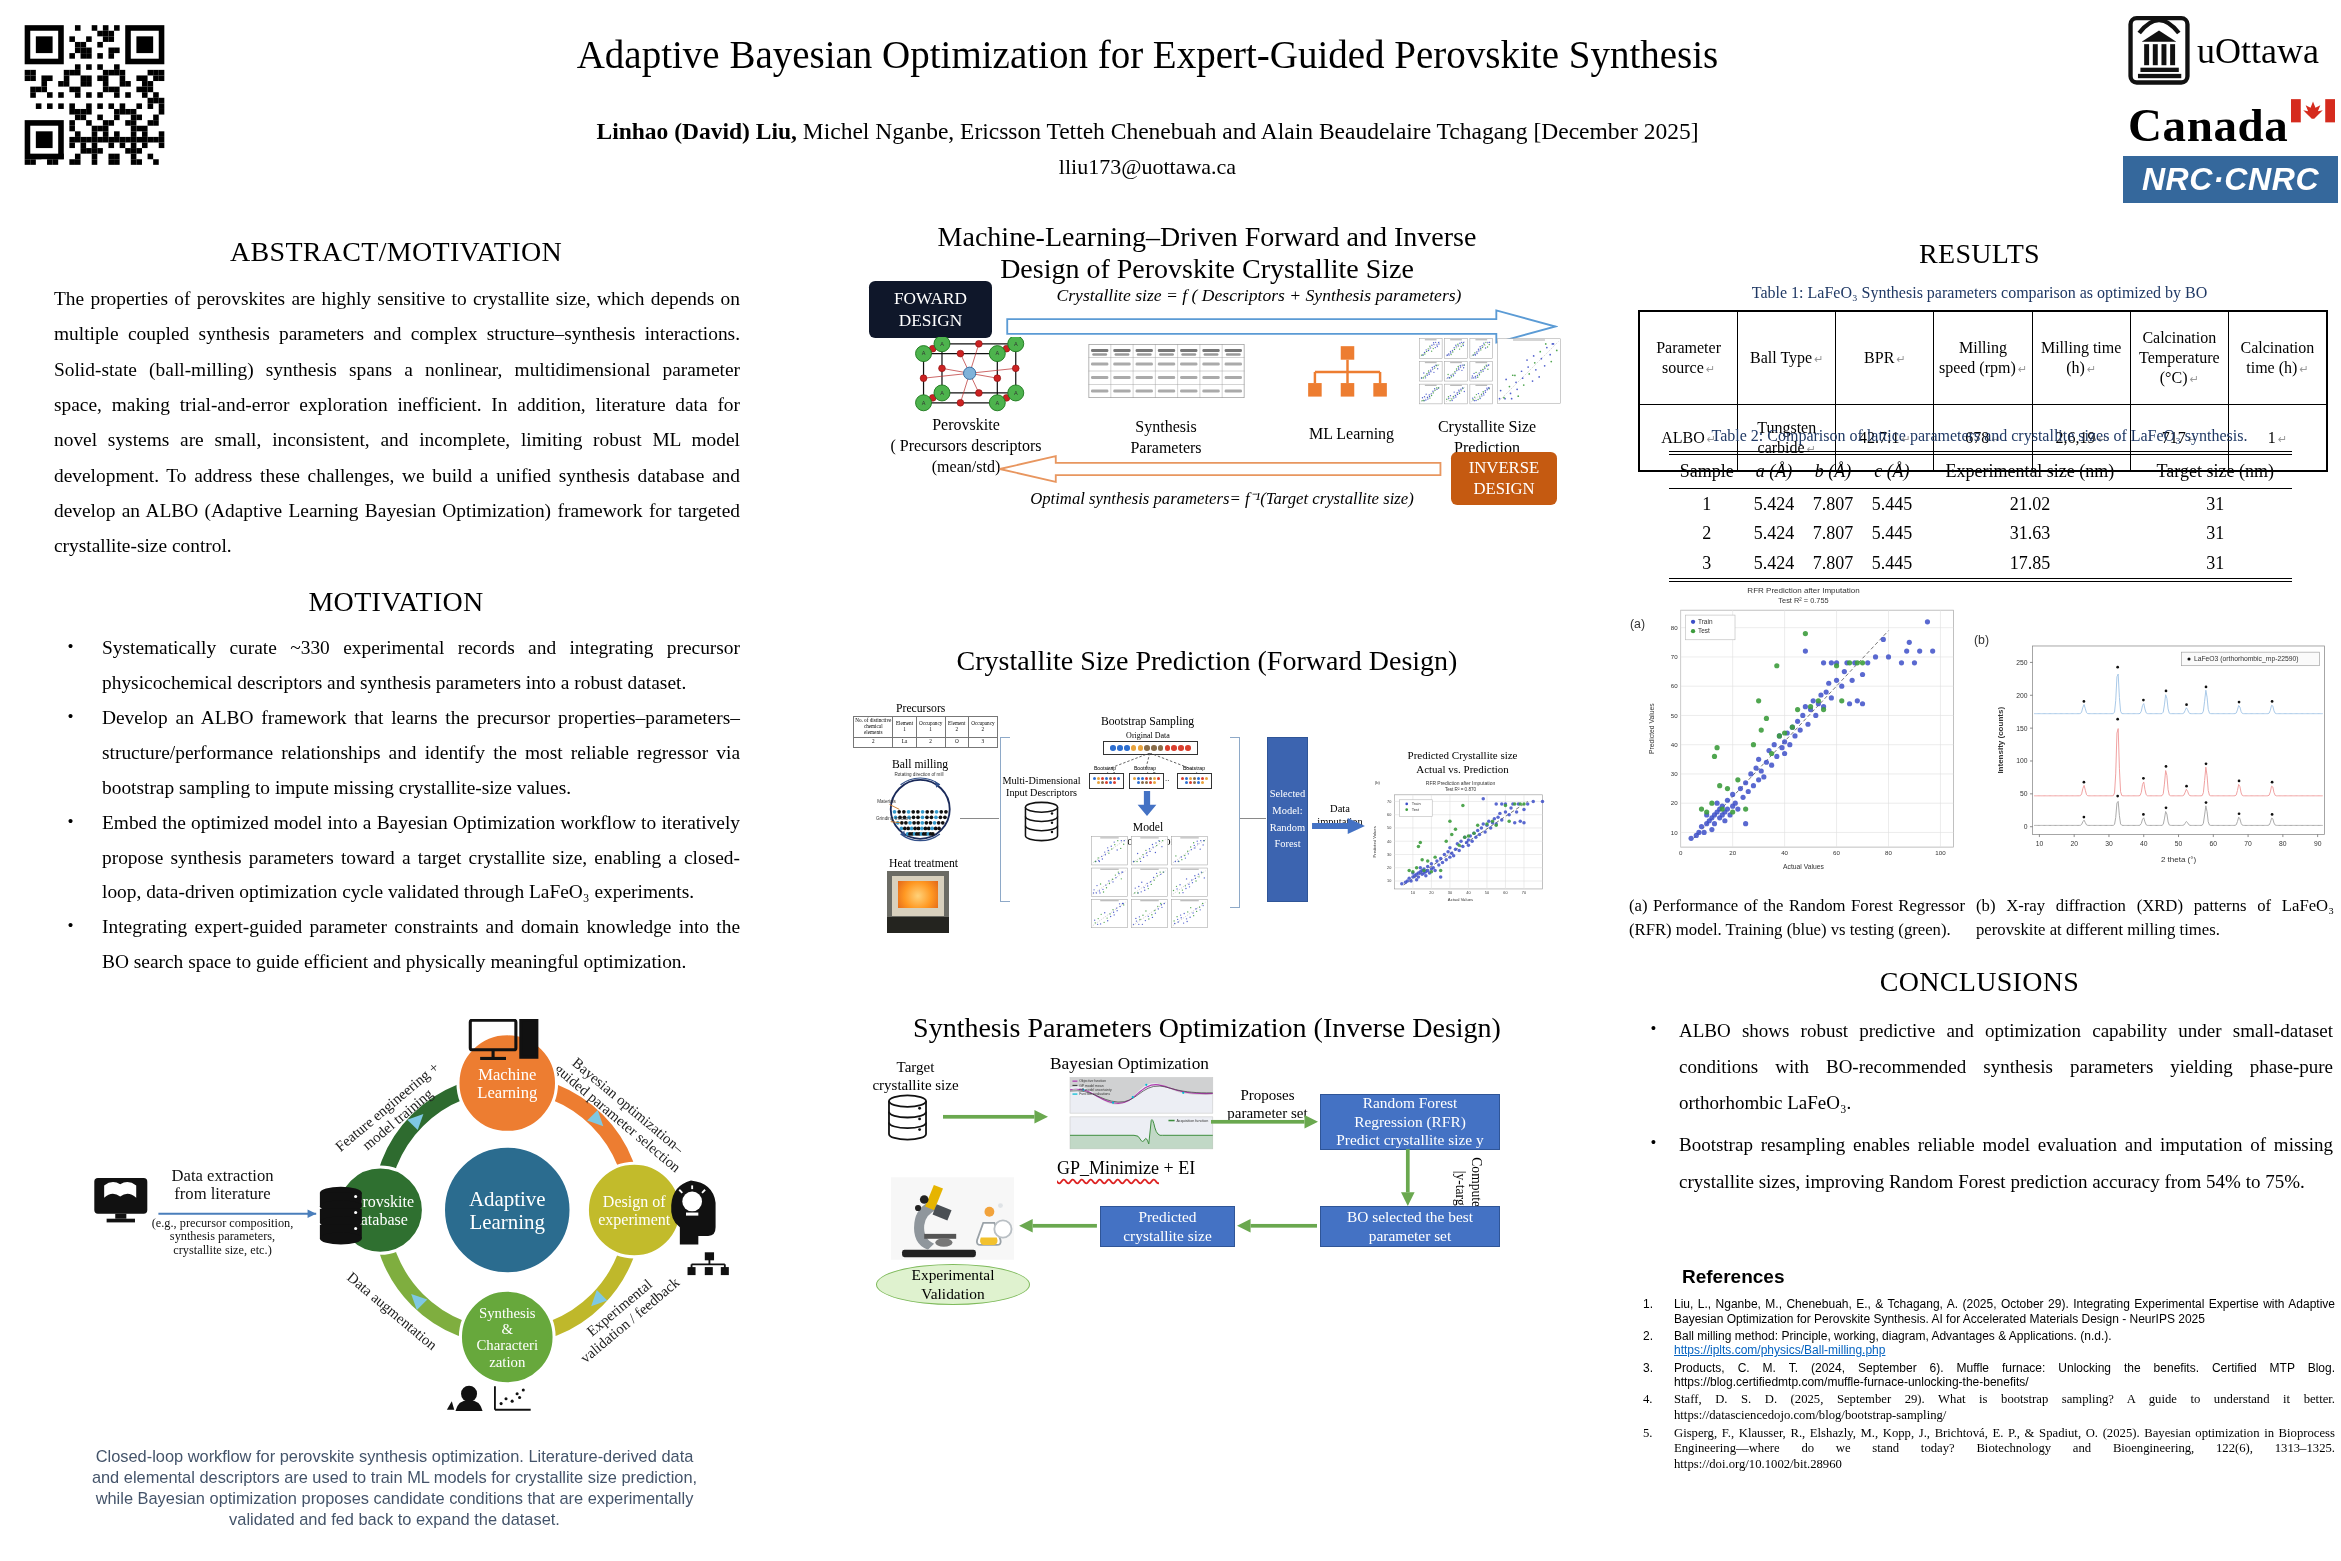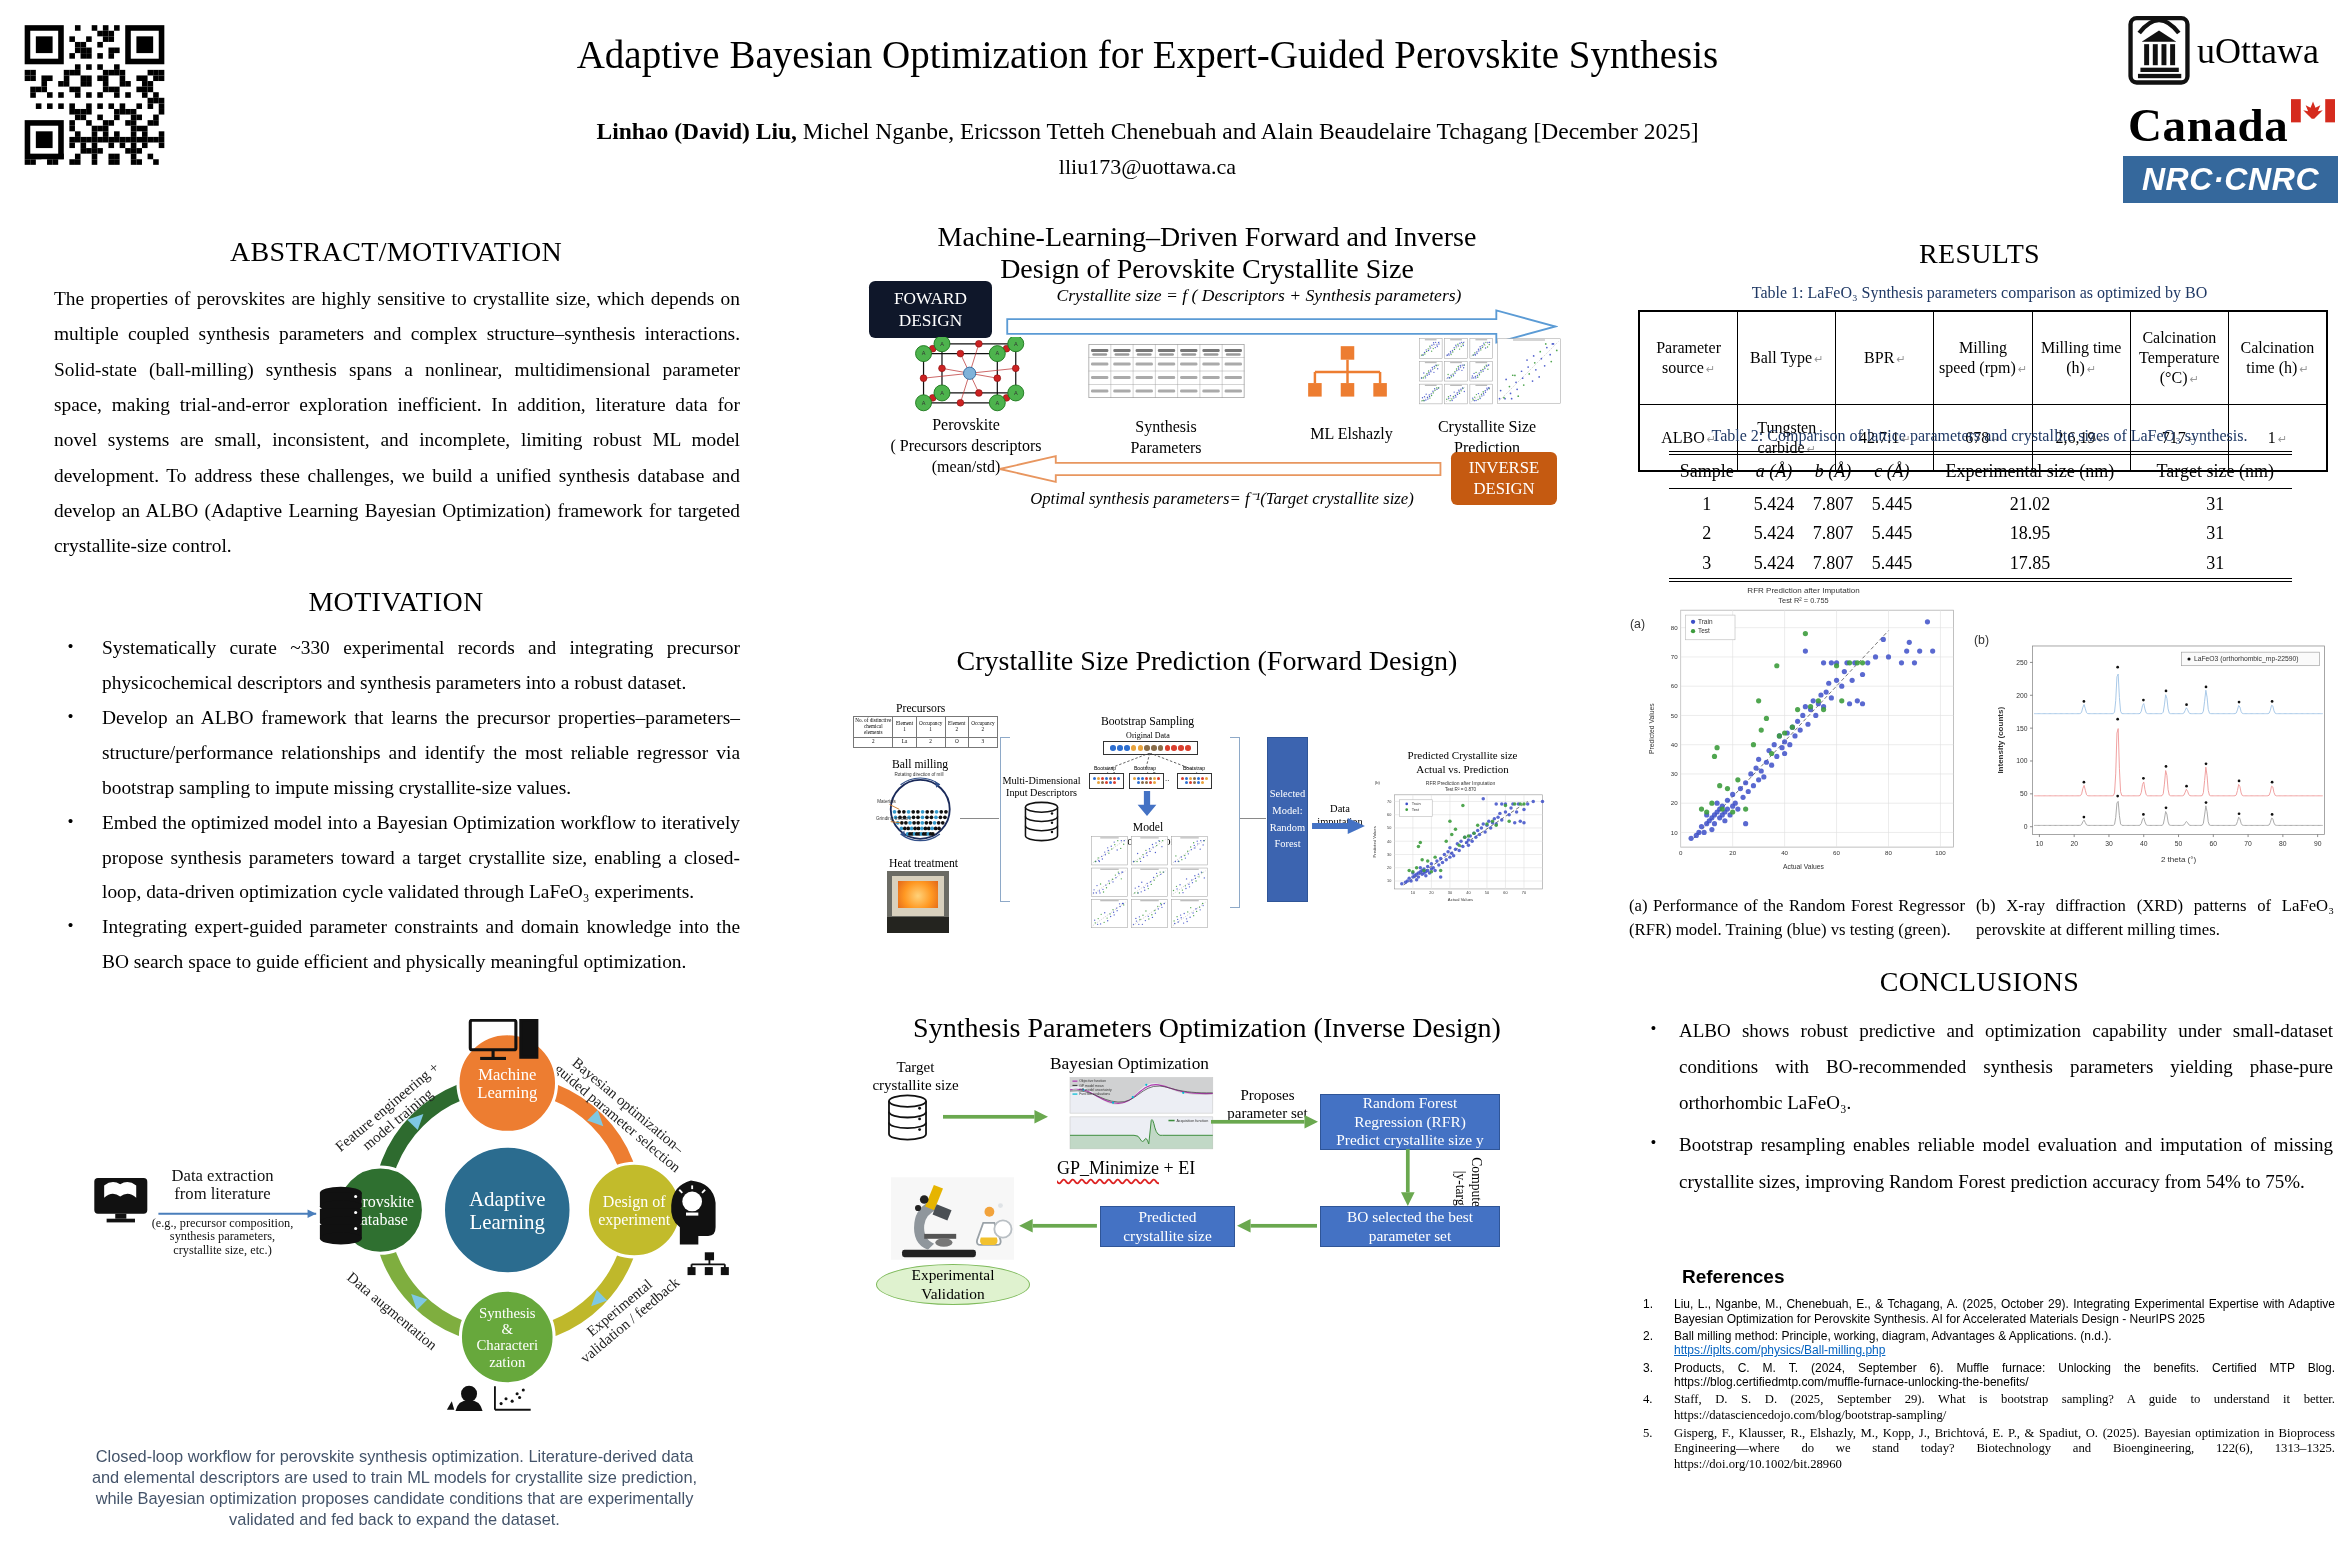--- a/index.html
+++ b/index.html
@@ -543,21 +543,21 @@
         <rect x="116" y="60" width="22" height="22"></rect>
       </g>
     <g stroke="#ED7D31" stroke-width="4" fill="none">
         <line x1="74" y1="22" x2="74" y2="42"></line>
         <line x1="21" y1="42" x2="127" y2="42"></line>
         <line x1="21" y1="42" x2="21" y2="60"></line>
         <line x1="74" y1="42" x2="74" y2="60"></line>
         <line x1="127" y1="42" x2="127" y2="60"></line>
       </g>
   </svg>
-  <div class="abs center" style="left:1290px;top:425px;width:123px;font-size:16px;">ML Elshazly</div>
+  <div class="abs center" style="left:1290px;top:425px;width:123px;font-size:16px;">ML Learning</div>
 
   <svg class="abs" id="thumb9" style="left:1419px;top:338px;" width="74" height="67" viewBox="0 0 120 108">
       <rect x="0.5" y="0.5" width="37" height="32" fill="#fff" stroke="#999" stroke-width="0.8"></rect>
       <rect x="9.5" y="1.5" width="19" height="2" fill="#bbb"></rect>
       <line x1="3" y1="29" x2="34" y2="5" stroke="#888" stroke-width="0.6" stroke-dasharray="2,2"></line>
       <circle cx="4" cy="27.34" r="1.1" fill="#3d9c3d" opacity="0.9"></circle>
       <circle cx="24.245283018867923" cy="9.919009433962266" r="1.1" fill="#3d4fc8" opacity="0.9"></circle>
       <circle cx="15.49056603773585" cy="19.88801886792453" r="1.1" fill="#3d4fc8" opacity="0.9"></circle>
       <circle cx="6.735849056603774" cy="27.34" r="1.1" fill="#3d9c3d" opacity="0.9"></circle>
       <circle cx="26.9811320754717" cy="6.66" r="1.1" fill="#3d4fc8" opacity="0.9"></circle>
@@ -1593,21 +1593,21 @@
           <td>7.807</td>
           <td>5.445</td>
           <td>21.02</td>
           <td>31</td>
     </tr>
     <tr>
       <td>2</td>
           <td>5.424</td>
           <td>7.807</td>
           <td>5.445</td>
-          <td>18.95</td>
+          <td>31.63</td>
           <td>31</td>
     </tr>
     <tr>
       <td>3</td>
           <td>5.424</td>
           <td>7.807</td>
           <td>5.445</td>
           <td>17.85</td>
           <td>31</td>
     </tr>

